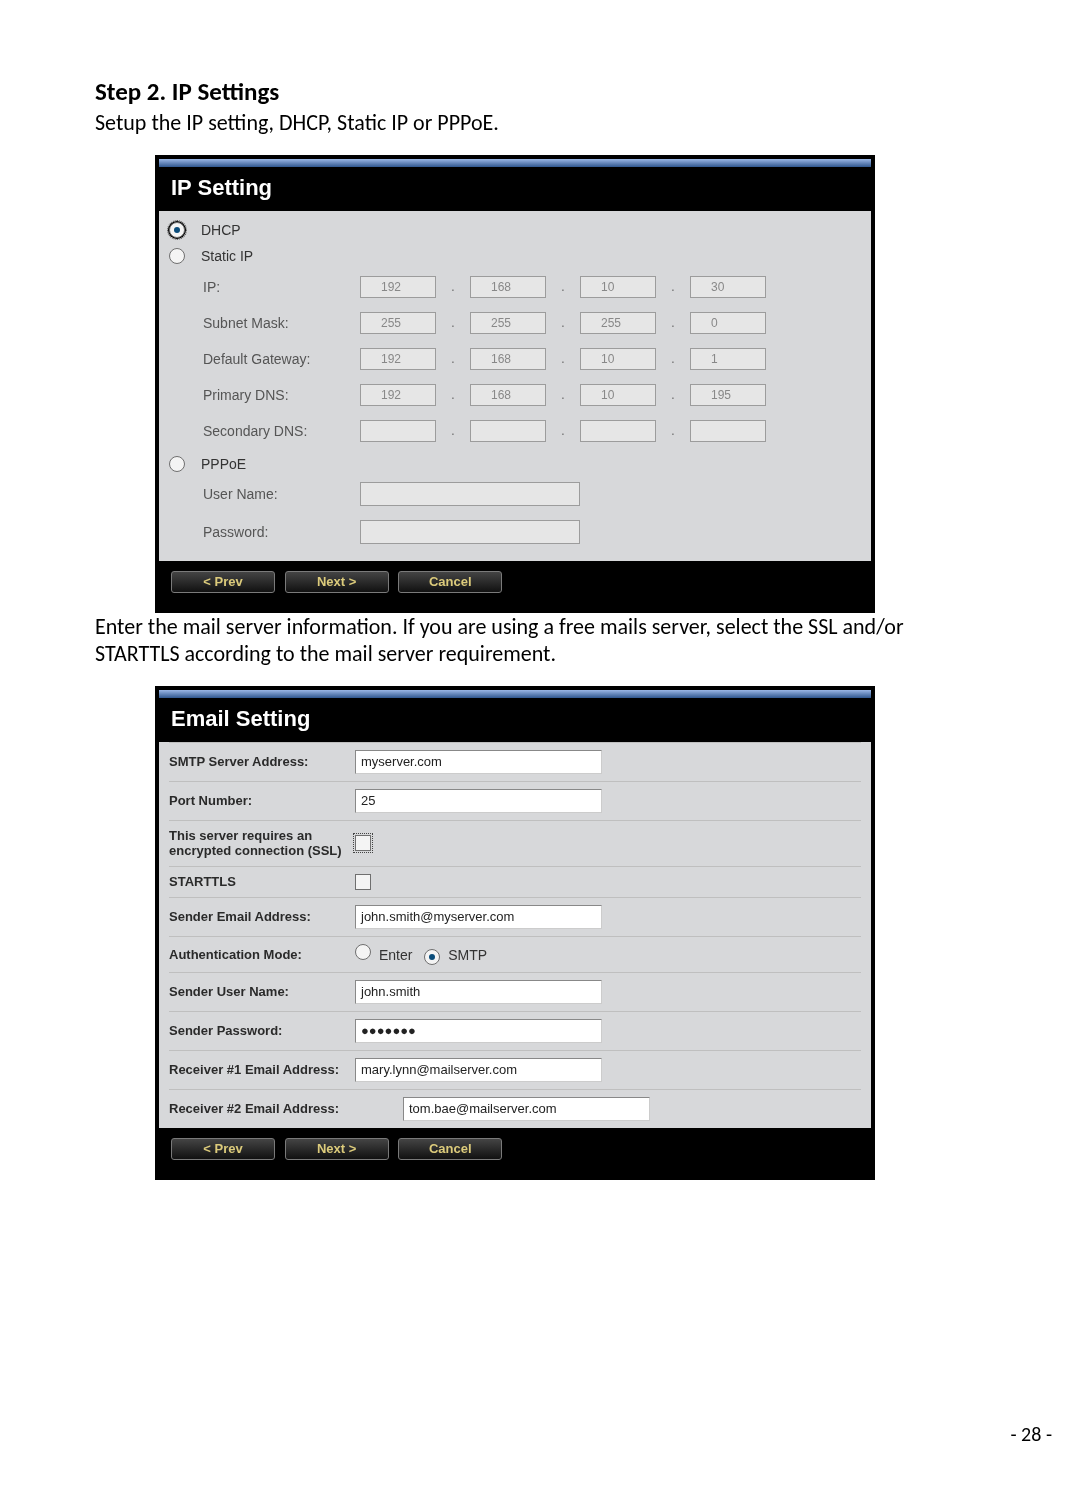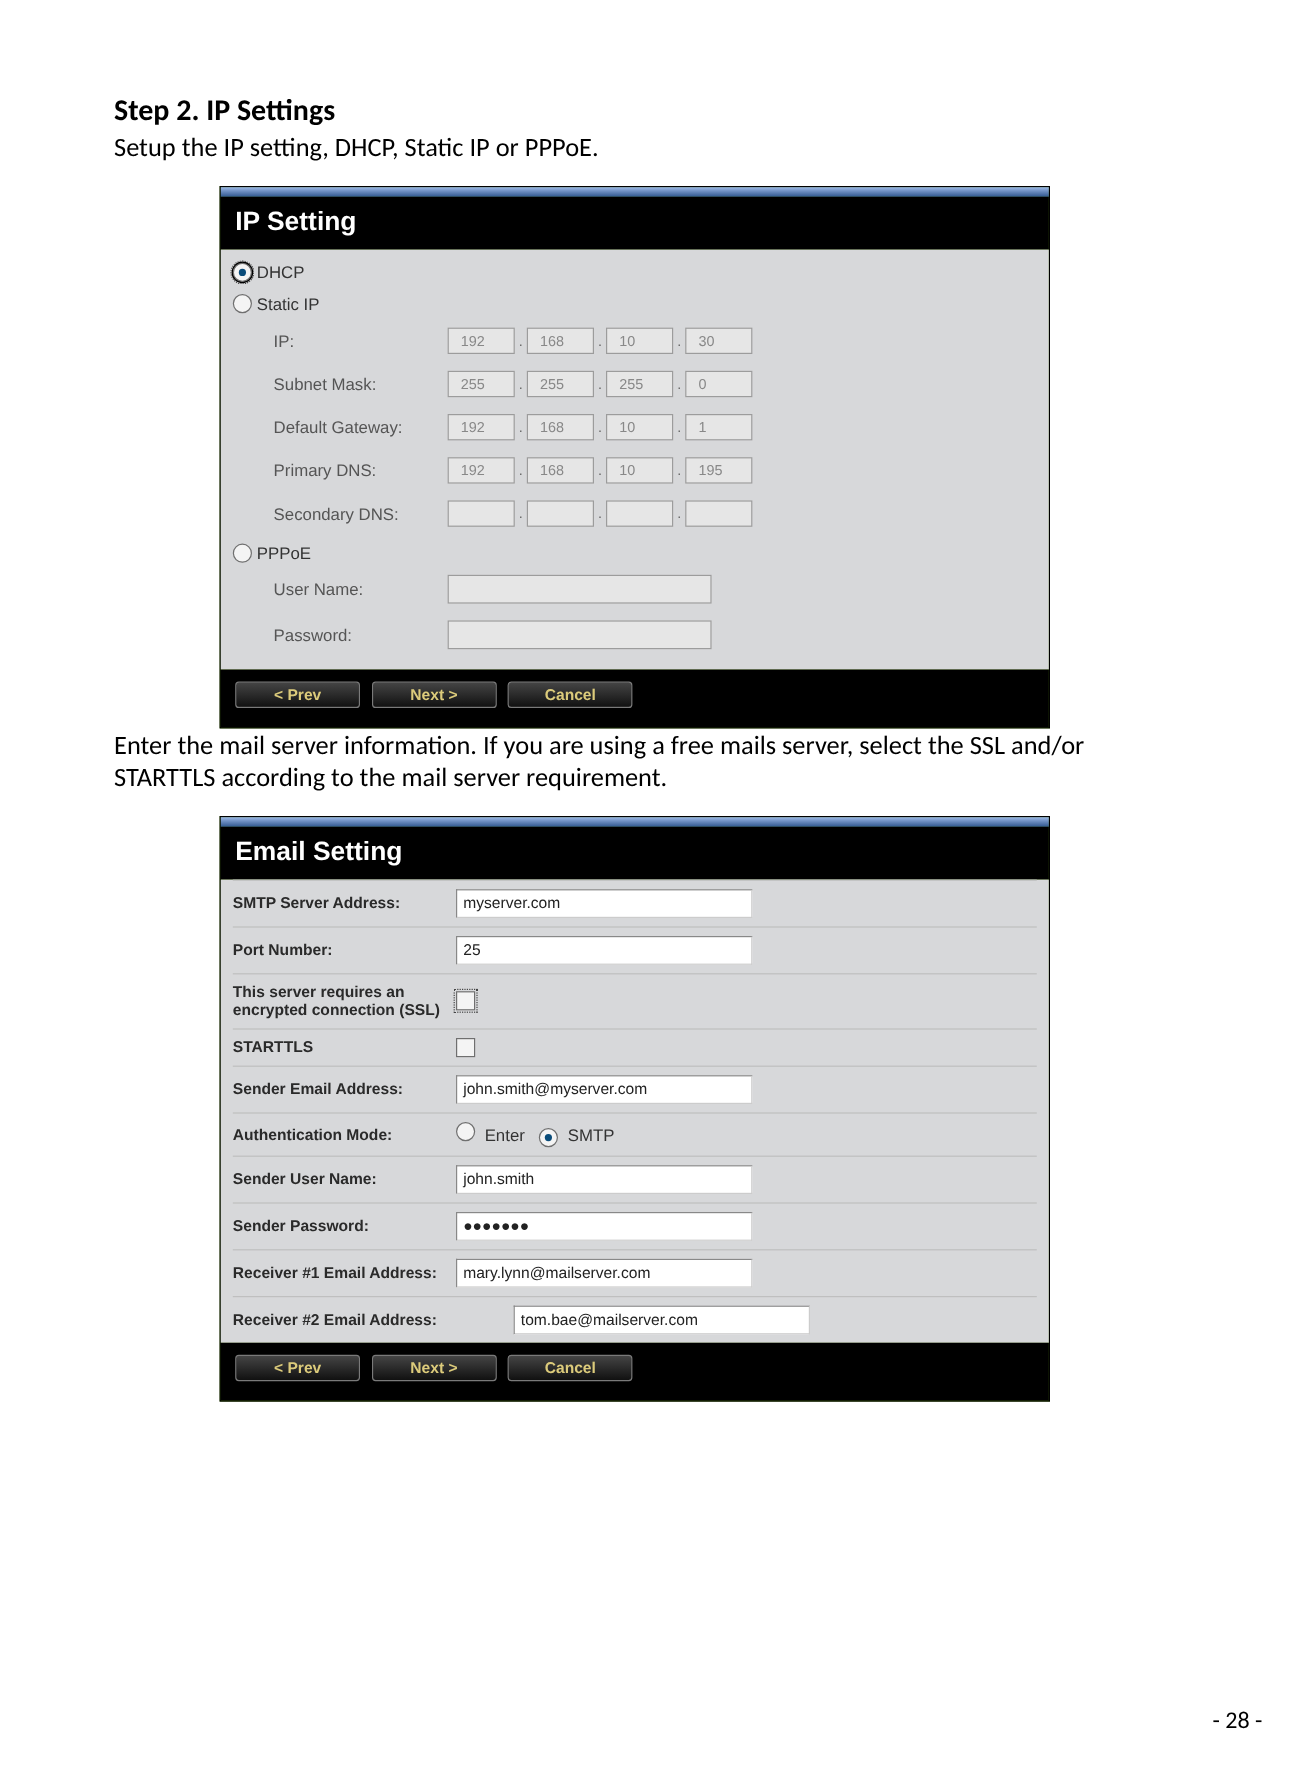--- a/index.html
+++ b/index.html
@@ -26,24 +26,23 @@
     margin: 0 0 18px 0;
     line-height: 1.25;
   }
   .shot {
     margin-left: 60px;
     width: 720px;
   }
 
   
   .panel {
-    border: 1px solid #000000;
-    background: #4d7c0f;
+    border: 4px solid #000000;
+    background: #be185d;
     box-sizing: border-box;
-    margin-left: 28px;
   }
   .panel-top {
     height: 8px;
     background: linear-gradient(#9bb7e6, #30578f);
   }
   .panel-title {
     background: #000;
     color: #fff;
     font-family: Arial, sans-serif;
     font-weight: bold;
@@ -60,20 +59,21 @@
   .panel-foot {
     background: #000;
     padding: 10px 12px 16px 12px;
   }
 
   
   .ctrl-row {
     display: flex;
     align-items: center;
     padding: 3px 0;
+    gap: 12px;
   }
   .ctrl-row.sub {
     padding-left: 34px;
   }
   .radio {
     width: 14px; height: 14px;
     border: 1px solid #6f6f6f;
     border-radius: 50%;
     background: #f4f4f4;
     display: inline-flex;
@@ -107,21 +107,21 @@
   }
 
   
   .octet {
     width: 34px;
     height: 18px;
     border: 1px solid #9c9c9c;
     background: #e6e6e6;
     color: #888;
     font-size: 12px;
-    padding: 1px 10px;
+    padding: 1px 20px;
     text-align: right;
     display: inline-flex;
     align-items: center;
   }
   .dot {
     display: inline-block;
     width: 10px;
     text-align: center;
     color: #666;
     font-size: 12px;

